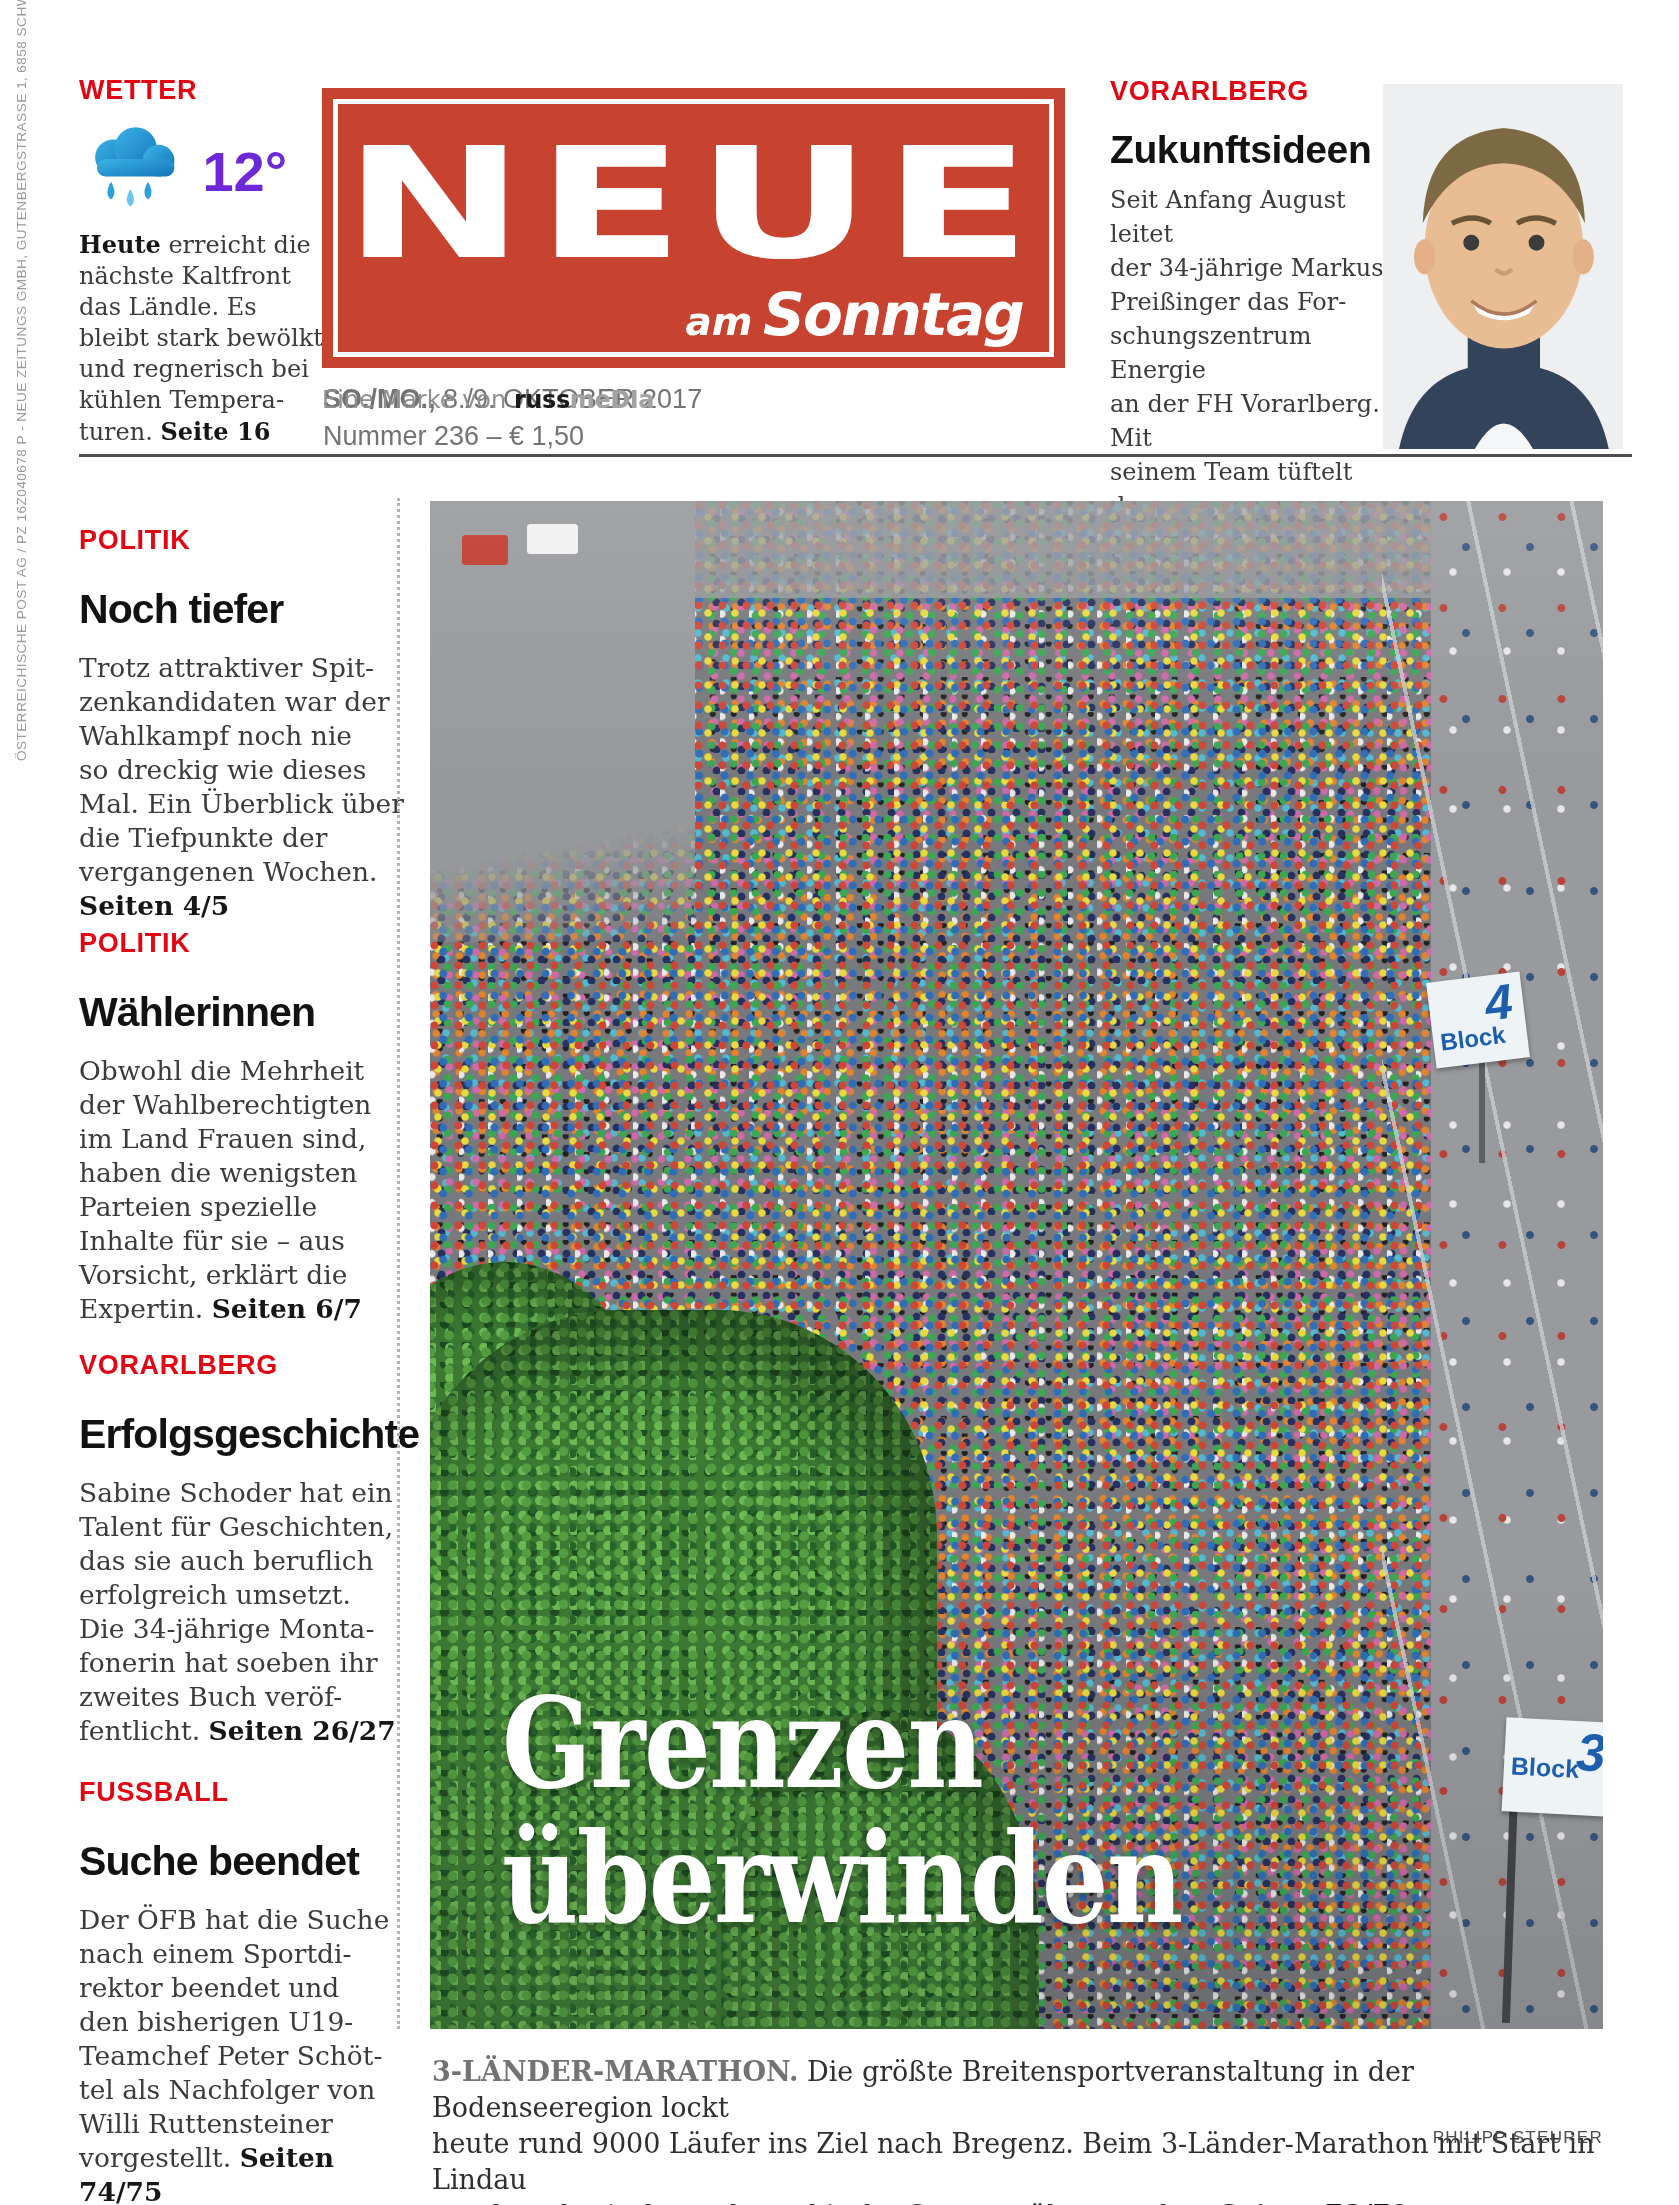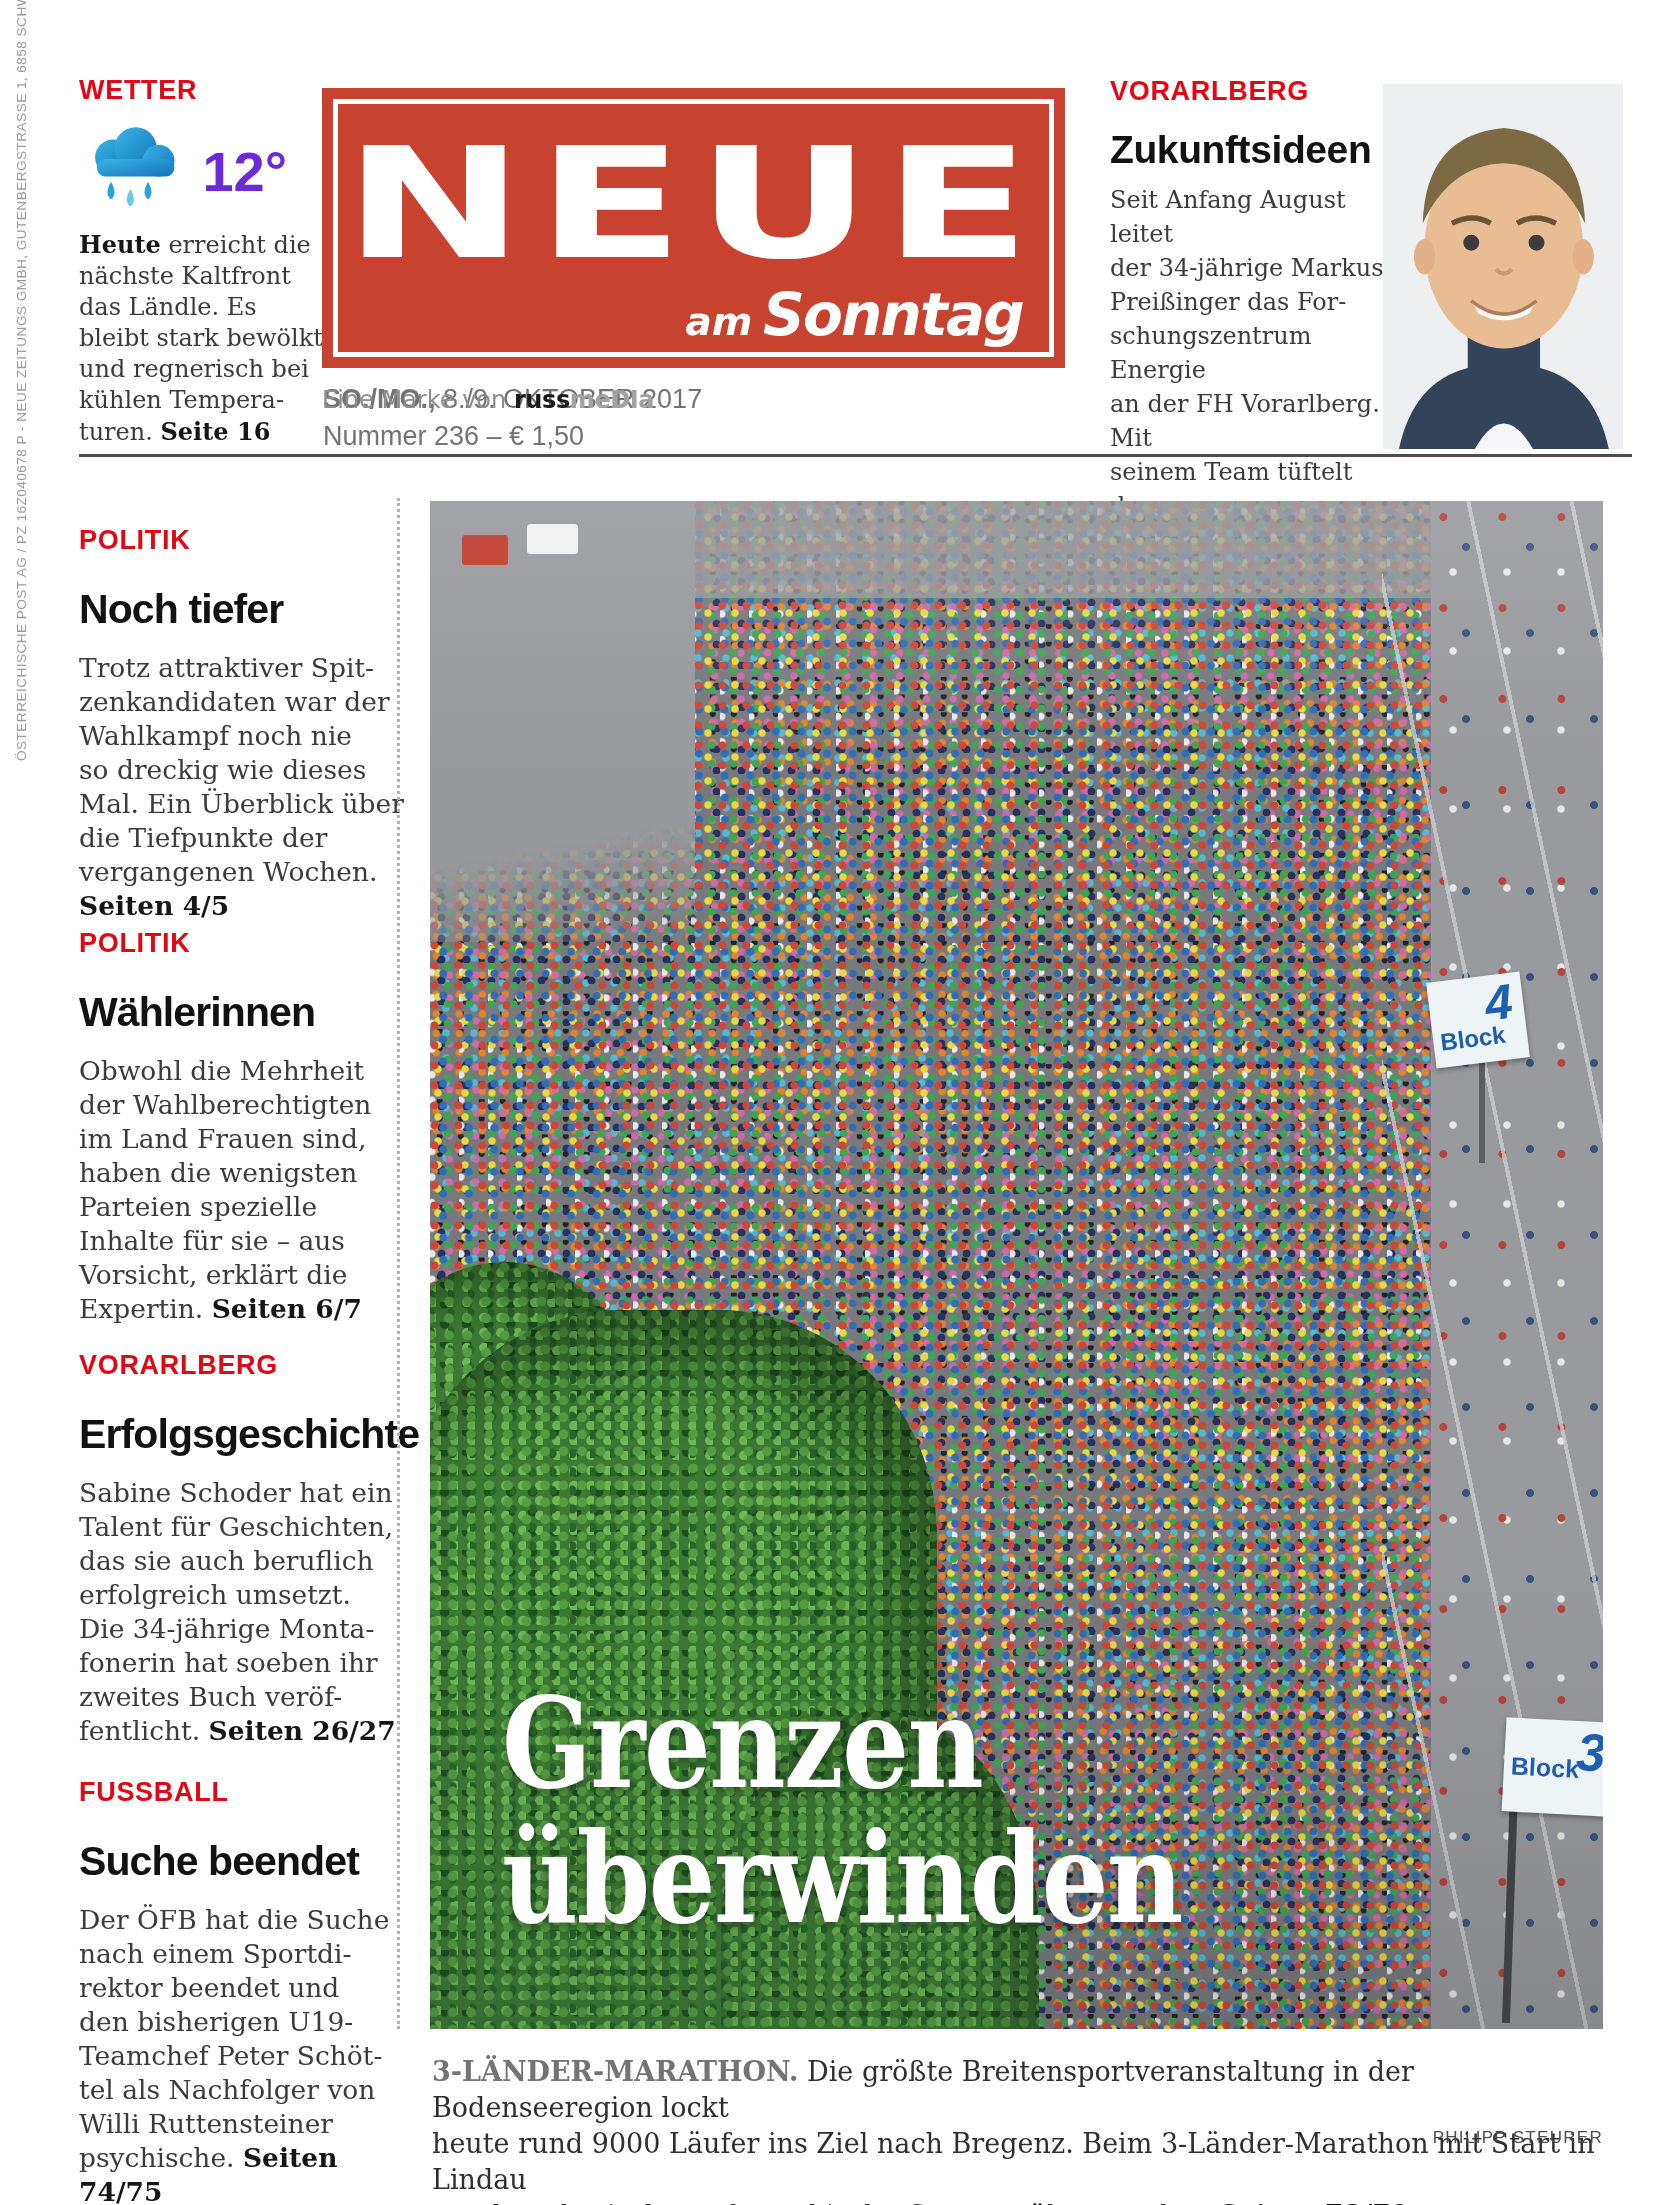--- a/index.html
+++ b/index.html
@@ -266,21 +266,21 @@
   <div class="story" style="top:1777px">
     <div class="kicker">FUSSBALL</div>
     <h2>Suche beendet</h2>
     <div class="s-body"><span>Der ÖFB hat die Suche
 nach einem Sportdi-
 rektor beendet und
 den bisherigen U19-
 Teamchef Peter Schöt-
 tel als Nachfolger von
 Willi Ruttensteiner
-psychische. </span><b class="refb">Seiten 74/75</b></div>
+vorgestellt. </span><b class="refb">Seiten 74/75</b></div>
   </div>
 
   <div class="dotsep"></div>
 
   <div class="photo">
     <div class="crowd"></div>
     <div class="road-top"></div>
     <div class="road-tl"></div>
     <div class="tent" style="left:32px;top:34px;width:46px;height:30px;background:#c0392b;"></div>
     <div class="tent" style="left:97px;top:23px;width:51px;height:30px;background:#f1f1f1;"></div>

